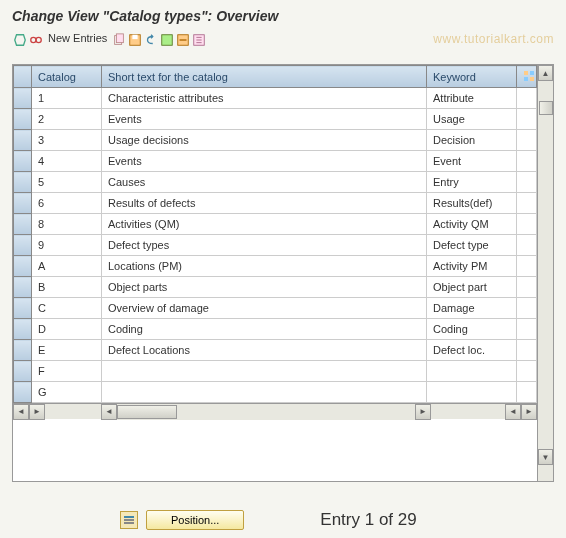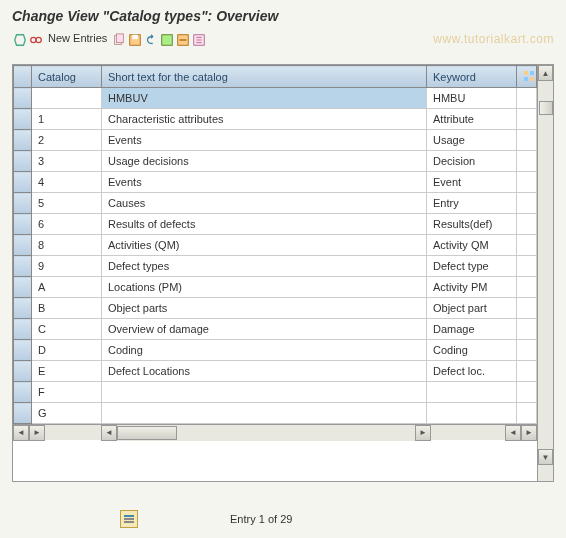--- a/index.html
+++ b/index.html
@@ -208,23 +208,23 @@
     }
     .position-btn {
       background: linear-gradient(to bottom, #fffef0, #f5e8a0);
       border: 1px solid #c0a040;
       padding: 3px 24px;
       font-size: 11px;
       cursor: pointer;
       border-radius: 2px;
     }
     .entry-info {
-      font-size: 11px;
+      font-size: 17px;
       color: #333;
-      margin-left: 52px;
+      margin-left: 36px;
     }
     svg.icon {
       width: 14px;
       height: 14px;
     }
   </style>
 </head>
 <body>
 
 <div class="header">
@@ -299,27 +299,20 @@
               <svg width="12" height="12" viewBox="0 0 12 12">
                   <rect x="1" y="1" width="4" height="4" fill="#fc8"></rect>
                   <rect x="7" y="1" width="4" height="4" fill="#8cf"></rect>
                   <rect x="1" y="7" width="4" height="4" fill="#8cf"></rect>
                   <rect x="7" y="7" width="4" height="4" fill="#fc8"></rect>
                 </svg>
             </th>
           </tr>
         </thead>
         <tbody id="table-body">
-        <tr>
-    <td class="row-header"></td>
-    <td class="col-catalog"></td>
-    <td class="col-shorttext highlighted-cell">HMBUV</td>
-    <td class="col-keyword">HMBU</td>
-    <td class="col-config" style="background:#fff"></td>
-  </tr>
             <tr>
     <td class="row-header"></td>
     <td class="col-catalog">1</td>
     <td class="col-shorttext ">Characteristic attributes</td>
     <td class="col-keyword">Attribute</td>
     <td class="col-config" style="background:#fff"></td>
   </tr>
             <tr>
     <td class="row-header"></td>
     <td class="col-catalog">2</td>
@@ -449,15 +442,16 @@
 
 <div class="footer">
   <div class="position-section">
     <div class="position-icon">
       <svg width="12" height="12" viewBox="0 0 12 12">
           <rect x="1" y="2" width="10" height="2" fill="#48a"></rect>
           <rect x="1" y="5" width="10" height="2" fill="#888"></rect>
           <rect x="1" y="8" width="10" height="2" fill="#888"></rect>
         </svg>
     </div>
+    <button class="position-btn">Position...</button>
   </div>
   <div class="entry-info">Entry 1 of 29</div>
 </div>
 
 </body></html>

